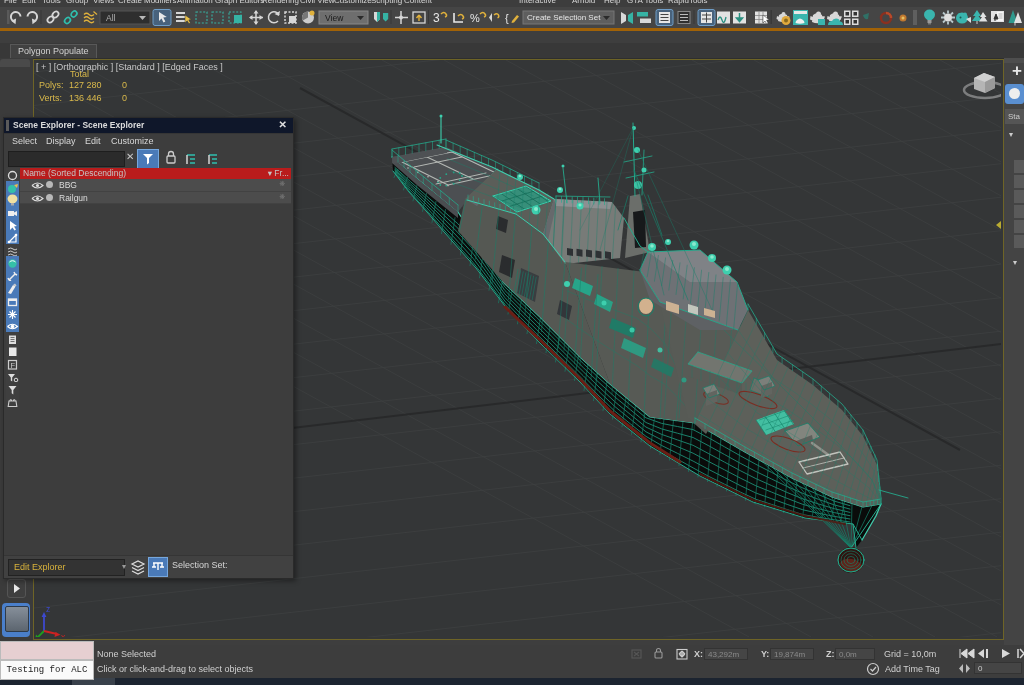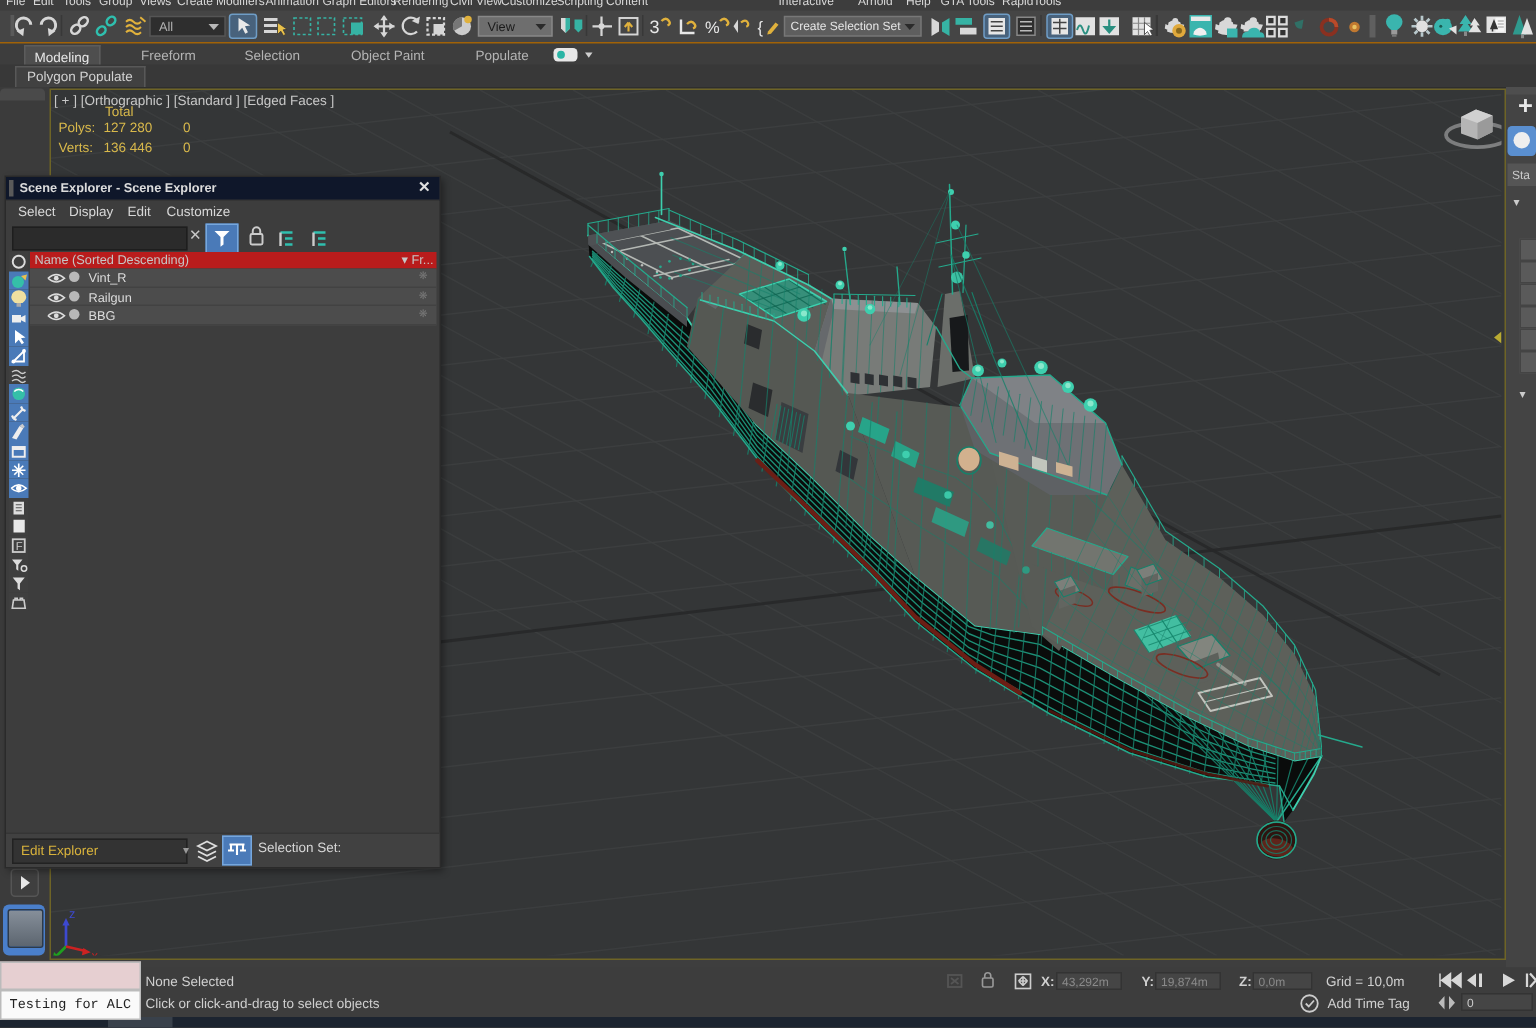--- a/index.html
+++ b/index.html
@@ -242,32 +242,20 @@
       <g stroke="#999" stroke-width="0.7">
             <path d="M7.5 3 h4 M7.5 5 h4 M7.5 7 h4"></path>
           </g>
     </g>
     <g transform="translate(1008,3)">
       <path d="M5 0 l4.5 13 h-9 z" fill="#2f9a8e"></path>
       <path d="M10 2 l4 11 h-8 z" fill="#e2e2e2"></path>
       <rect x="6" y="13" width="2" height="2.5" fill="#888"></rect>
     </g>
   </svg>
-  </div>
-  <div class="abs" id="ribbon1">
-    <span class="rtab active" style="left:16px">Modeling</span>
-    <span class="rtab" style="left:88px">Freeform</span>
-    <span class="rtab" style="left:157px">Selection</span>
-    <span class="rtab" style="left:228px">Object Paint</span>
-    <span class="rtab" style="left:311px">Populate</span>
-    <svg style="position:absolute;left:368px;top:2px" width="28" height="11">
-      <rect x="1" y="1" width="16" height="9" rx="3" fill="#e8e8e8"></rect>
-      <circle cx="6" cy="5.5" r="2.6" fill="#2ab5a5"></circle>
-      <path d="M22 4 l5 0 l-2.5 3.5 z" fill="#cfcfcf"></path>
-    </svg>
   </div>
   <div class="abs" id="ribbon2">
       <div id="pmtab">Polygon Populate</div>
     </div>
   <div class="abs" id="leftstrip">
     <div style="position:absolute;left:0;top:1px;width:30px;height:8px;background:#4a4a4a;border-radius:3px 3px 0 0"></div>
     <div style="position:absolute;left:7px;top:521px;width:17px;height:17px;background:#3f3f3f;border:1px solid #555;border-radius:3px">
       <svg width="17" height="17">
           <path d="M6 4 l6 4.5 l-6 4.5 z" fill="#e8e8e8"></path>
         </svg>
@@ -857,39 +845,30 @@
       <span style="position:absolute;left:3px;top:0px;font-size:8.5px;color:#c6c6c6">Name (Sorted Descending)</span>
       <span style="position:absolute;right:2px;top:0px;font-size:8.5px;color:#c6c6c6">▾ Fr...</span>
     </div>
     <div id="serows" style="position:absolute;left:16px;top:61px;width:271px">
       <div class="serow">
           <svg class="eyeic" width="13" height="11">
             <path d="M1 5.5 q5.5 -5 11 0 q-5.5 5 -11 0" fill="none" stroke="#ddd" stroke-width="1.1"></path>
             <circle cx="6.5" cy="5.5" r="1.6" fill="#ddd"></circle>
           </svg>
           <span class="dotic"></span>
-          <span class="rname">Vint_R</span>
+          <span class="rname">BBG</span>
           <span class="rright">❋</span>
         </div>
       <div class="serow">
           <svg class="eyeic" width="13" height="11">
             <path d="M1 5.5 q5.5 -5 11 0 q-5.5 5 -11 0" fill="none" stroke="#ddd" stroke-width="1.1"></path>
             <circle cx="6.5" cy="5.5" r="1.6" fill="#ddd"></circle>
           </svg>
           <span class="dotic"></span>
           <span class="rname">Railgun</span>
-          <span class="rright">❋</span>
-        </div>
-      <div class="serow">
-          <svg class="eyeic" width="13" height="11">
-            <path d="M1 5.5 q5.5 -5 11 0 q-5.5 5 -11 0" fill="none" stroke="#ddd" stroke-width="1.1"></path>
-            <circle cx="6.5" cy="5.5" r="1.6" fill="#ddd"></circle>
-          </svg>
-          <span class="dotic"></span>
-          <span class="rname">BBG</span>
           <span class="rright">❋</span>
         </div>
     </div>
     <div id="secol" style="position:absolute;left:1px;top:50px;width:15px">
       <div class="seic"><svg width="13" height="13">
             <circle cx="6.5" cy="6.5" r="4" fill="none" stroke="#ddd" stroke-width="1.3"></circle>
           </svg></div>
       <div class="seic b"><svg width="13" height="13">
             <circle cx="6" cy="7" r="4" fill="#35c0a8"></circle>
             <path d="M8 3 l4 -1 l-1 4 z" fill="#e8c050"></path>

